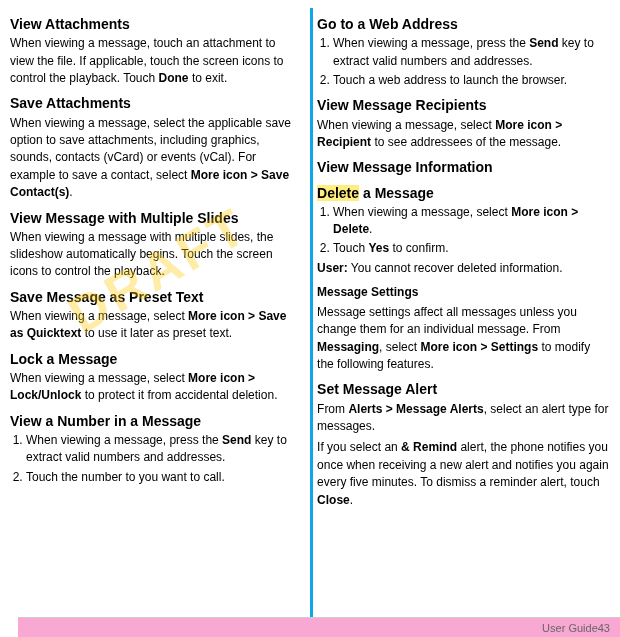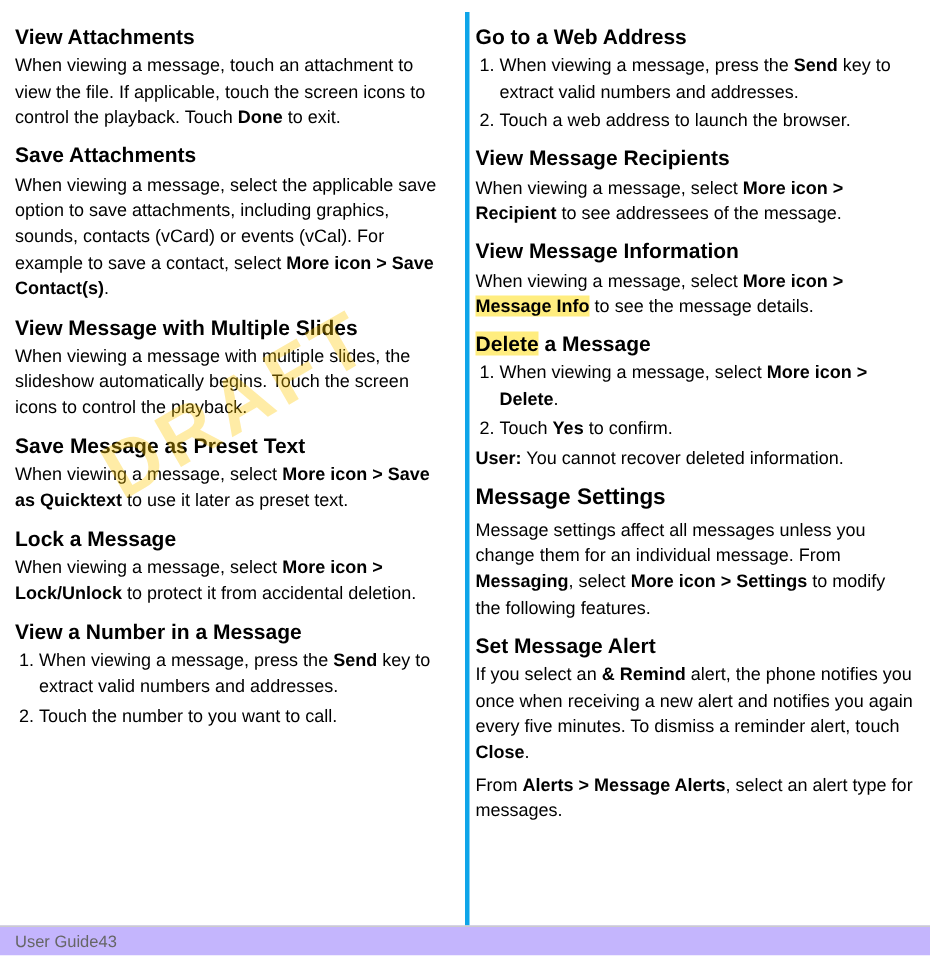--- a/index.html
+++ b/index.html
@@ -41,30 +41,31 @@
     .right-column {
       width: 305px;
       padding-left: 4px;
       border-left: 3px solid #0ea5e9;
     }
 
     .footer-bar {
       height: 20px;
       display: flex;
       align-items: center;
-      justify-content: flex-start;
+      justify-content: flex-end;
       padding: 0 10px;
       border-top: 1px solid #ccc;
       font-size: 11px;
       color: #666;
-      background: #c4b5fd;
+      background: #f9a8d4;
+      margin-left: 18px;
     }
 
     h2 {
-      font-size: 15px;
+      font-size: 12px;
       font-weight: bold;
       margin-bottom: 3px;
       margin-top: 8px;
       line-height: 1.3;
     }
 
     h2:first-child {
       margin-top: 0;
     }
 
@@ -156,35 +157,34 @@
       <h3>Go to a Web Address</h3>
       <ol>
         <li>When viewing a message, press the <span class="bold">Send</span> key to extract valid numbers and addresses.</li>
         <li>Touch a web address to launch the browser.</li>
       </ol>
 
       <h3>View Message Recipients</h3>
       <p>When viewing a message, select <span class="bold">More icon &gt; Recipient</span> to see addressees of the message.</p>
 
       <h3>View Message Information</h3>
-      <p>When viewing a message, select <span class="bold">More icon &gt; <span class="highlight-yellow">Message Info</span></span> to see the message details.</p>
 
       <h3><span class="highlight-yellow">Delete</span> a Message</h3>
       <ol>
         <li>When viewing a message, select <span class="bold">More icon &gt; Delete</span>.</li>
         <li>Touch <span class="bold">Yes</span> to confirm.</li>
       </ol>
       <p><span class="note-label">User:</span> You cannot recover deleted information.</p>
 
       <h2>Message Settings</h2>
       <p>Message settings affect all messages unless you change them for an individual message. From <span class="bold">Messaging</span>, select <span class="bold">More icon &gt; Settings</span> to modify the following features.</p>
 
       <h3>Set Message Alert</h3>
+      <p>From <span class="bold">Alerts &gt; Message Alerts</span>, select an alert type for messages.</p>
       <p>If you select an <span class="bold">&amp; Remind</span> alert, the phone notifies you once when receiving a new alert and notifies you again every five minutes. To dismiss a reminder alert, touch <span class="bold">Close</span>.</p>
-      <p>From <span class="bold">Alerts &gt; Message Alerts</span>, select an alert type for messages.</p>
 
     </div>
 
   </div>
 
   <div class="footer-bar">
     <span>User Guide</span>
     <span>43</span>
   </div>
 

